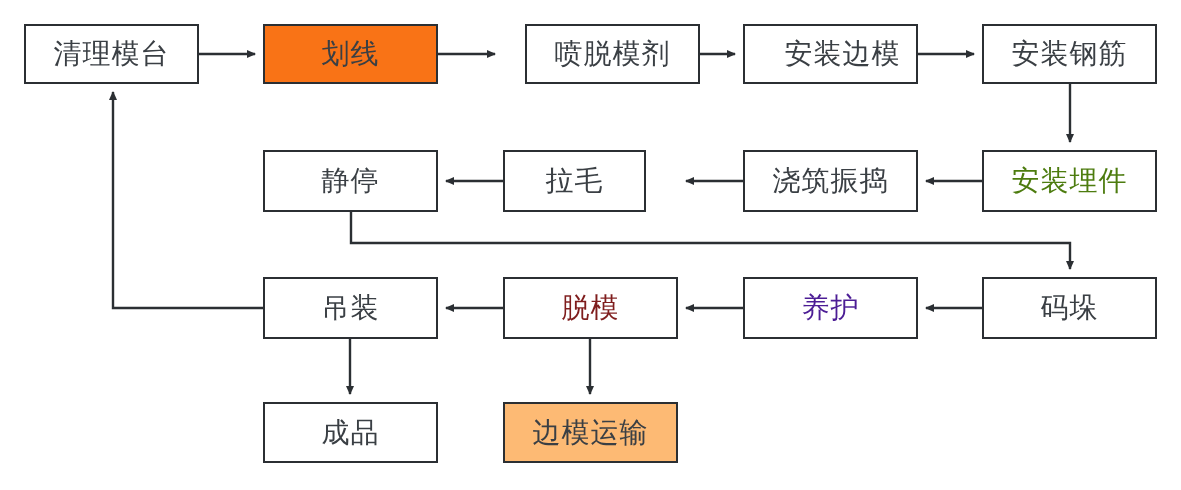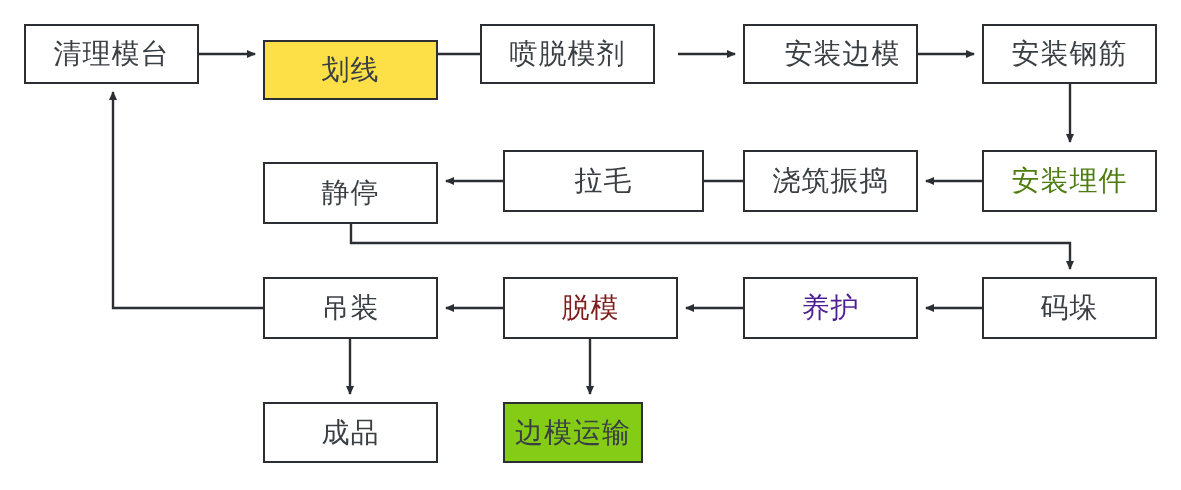--- a/index.html
+++ b/index.html
@@ -73,57 +73,57 @@
         <path d="M350,339 L350,394" marker-end="url(#arrowhead)"></path>
         <path d="M590,339 L590,394" marker-end="url(#arrowhead)"></path>
         <path d="M263,308 L113,308 L113,92" marker-end="url(#arrowhead)"></path>
       </g>
   </svg>
 
   <div id="node-layer">
       <div class="node" style="left: 24px; top: 24px; width: 175px; height: 60px; background: rgb(255, 255, 255); border-color: rgb(43, 47, 51);">
         <span class="node-label" style="color: rgb(58, 63, 68);">清理模台</span>
       </div>
-      <div class="node" style="left: 263px; top: 24px; width: 175px; height: 60px; background: #fde047; border-color: rgb(43, 47, 51); margin-top: 16px;">
+      <div class="node" style="left: 263px; top: 24px; width: 175px; height: 60px; background: #f97316; border-color: rgb(43, 47, 51);">
         <span class="node-label" style="color: rgb(58, 63, 68);">划线</span>
       </div>
-      <div class="node" style="left: 480px; top: 24px; width: 175px; height: 60px; background: rgb(255, 255, 255); border-color: rgb(43, 47, 51);">
+      <div class="node" style="left: 525px; top: 24px; width: 175px; height: 60px; background: rgb(255, 255, 255); border-color: rgb(43, 47, 51);">
         <span class="node-label" style="color: rgb(58, 63, 68);">喷脱模剂</span>
       </div>
       <div class="node" style="left: 743px; top: 24px; width: 175px; height: 60px; background: rgb(255, 255, 255); border-color: rgb(43, 47, 51); padding-left: 24px;">
         <span class="node-label" style="color: rgb(58, 63, 68);">安装边模</span>
       </div>
       <div class="node" style="left: 982px; top: 24px; width: 175px; height: 60px; background: rgb(255, 255, 255); border-color: rgb(43, 47, 51);">
         <span class="node-label" style="color: rgb(58, 63, 68);">安装钢筋</span>
       </div>
       <div class="node" style="left: 982px; top: 150px; width: 175px; height: 62px; background: rgb(255, 255, 255); border-color: rgb(43, 47, 51);">
         <span class="node-label" style="color: #4d7c0f; font-family: Liberation Serif, serif;">安装埋件</span>
       </div>
       <div class="node" style="left: 743px; top: 150px; width: 175px; height: 62px; background: rgb(255, 255, 255); border-color: rgb(43, 47, 51);">
         <span class="node-label" style="color: rgb(58, 63, 68);">浇筑振捣</span>
       </div>
-      <div class="node" style="left: 503px; top: 150px; width: 201px; height: 62px; background: rgb(255, 255, 255); border-color: rgb(43, 47, 51);">
+      <div class="node" style="left: 503px; top: 150px; width: 143px; height: 62px; background: rgb(255, 255, 255); border-color: rgb(43, 47, 51);">
         <span class="node-label" style="color: rgb(58, 63, 68);">拉毛</span>
       </div>
-      <div class="node" style="left: 263px; top: 150px; width: 175px; height: 62px; background: rgb(255, 255, 255); border-color: rgb(43, 47, 51); margin-top: 12px;">
+      <div class="node" style="left: 263px; top: 150px; width: 175px; height: 62px; background: rgb(255, 255, 255); border-color: rgb(43, 47, 51);">
         <span class="node-label" style="color: rgb(58, 63, 68);">静停</span>
       </div>
       <div class="node" style="left: 982px; top: 277px; width: 175px; height: 62px; background: rgb(255, 255, 255); border-color: rgb(43, 47, 51);">
         <span class="node-label" style="color: rgb(58, 63, 68);">码垛</span>
       </div>
       <div class="node" style="left: 743px; top: 277px; width: 175px; height: 62px; background: rgb(255, 255, 255); border-color: rgb(43, 47, 51);">
         <span class="node-label" style="color: #4c1d95;">养护</span>
       </div>
       <div class="node" style="left: 503px; top: 277px; width: 175px; height: 62px; background: rgb(255, 255, 255); border-color: rgb(43, 47, 51);">
         <span class="node-label" style="color: #7f1d1d;">脱模</span>
       </div>
       <div class="node" style="left: 263px; top: 277px; width: 175px; height: 62px; background: rgb(255, 255, 255); border-color: rgb(43, 47, 51); justify-content: center;">
         <span class="node-label" style="color: rgb(58, 63, 68);">吊装</span>
       </div>
       <div class="node" style="left: 263px; top: 402px; width: 175px; height: 61px; background: rgb(255, 255, 255); border-color: rgb(43, 47, 51);">
         <span class="node-label" style="color: rgb(58, 63, 68);">成品</span>
       </div>
-      <div class="node" style="left: 503px; top: 402px; width: 140px; height: 61px; background: #84cc16; border-color: rgb(43, 47, 51);">
+      <div class="node" style="left: 503px; top: 402px; width: 175px; height: 61px; background: #fdba74; border-color: rgb(43, 47, 51);">
         <span class="node-label" style="color: rgb(58, 63, 68);">边模运输</span>
       </div>
     </div>
 
 </div>
 
 </body></html>

